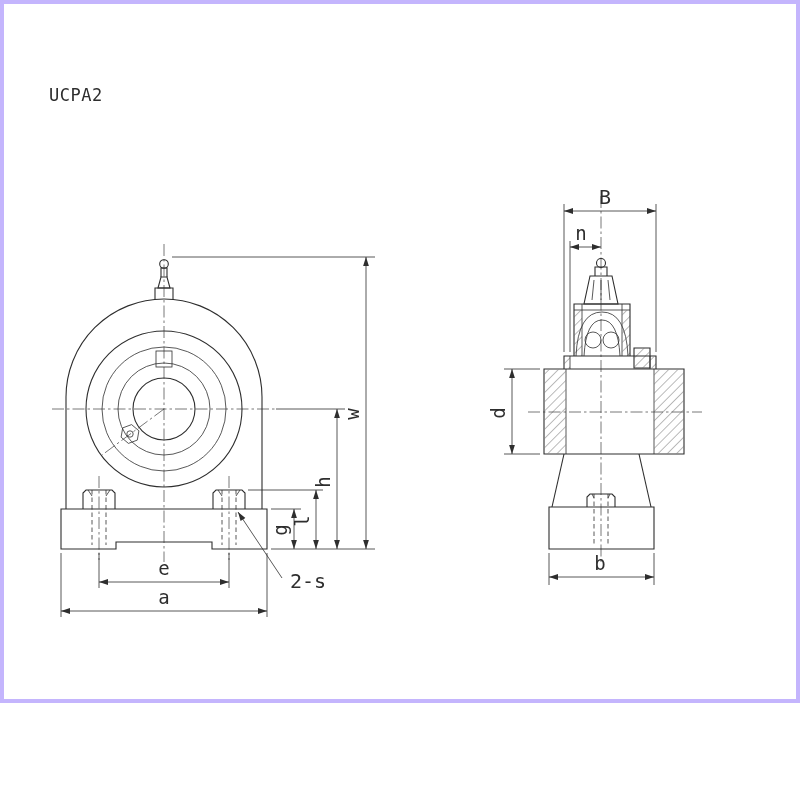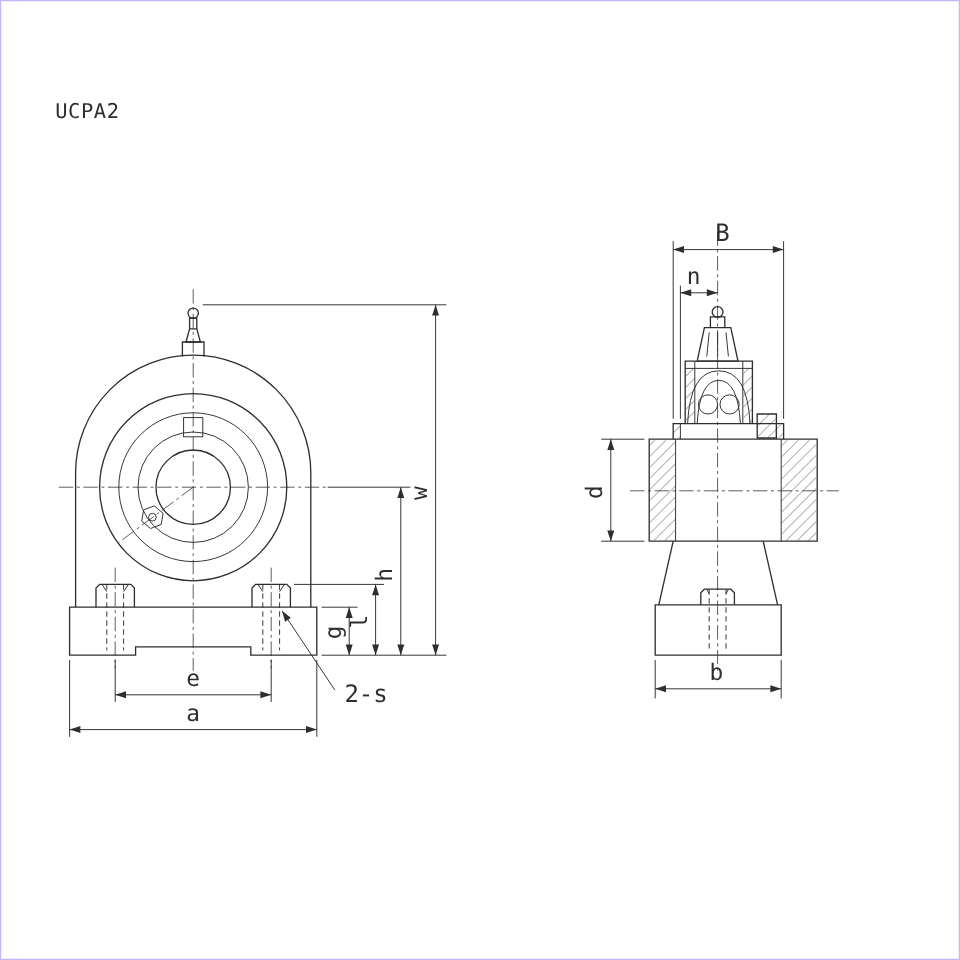--- a/index.html
+++ b/index.html
@@ -1,20 +1,20 @@
 <!DOCTYPE html>
 <html style="--line: #2e2e2e; --bg: #ffffff;"><head>
 <meta charset="utf-8">
 <style>
   * { margin:0; padding:0; box-sizing:border-box; }
   html, body { background:#fff; }
   .canvas {
-    position:relative; width:800px; height:800px;
+    position:relative; width:800px; height:703px;
     background:var(--bg, #ffffff);
-    border:1px solid #c4b5fd;
+    border:4px solid #c4b5fd;
     overflow:hidden;
   }
   svg { display:block; }
   .ln   { fill:none; stroke:var(--line,#2e2e2e); stroke-width:1.1; }
   .thin { fill:none; stroke:var(--line,#2e2e2e); stroke-width:0.8; }
   .cl   { fill:none; stroke:var(--line,#2e2e2e); stroke-width:0.65; stroke-dasharray:12 3 2.5 3; }
   .hid  { fill:none; stroke:var(--line,#2e2e2e); stroke-width:0.8; stroke-dasharray:4.5 3; }
   .dim  { fill:none; stroke:var(--line,#2e2e2e); stroke-width:0.8; }
   .hl   { stroke:var(--line,#2e2e2e); stroke-width:0.65; }
   marker path { fill:var(--line,#2e2e2e); stroke:none; }

